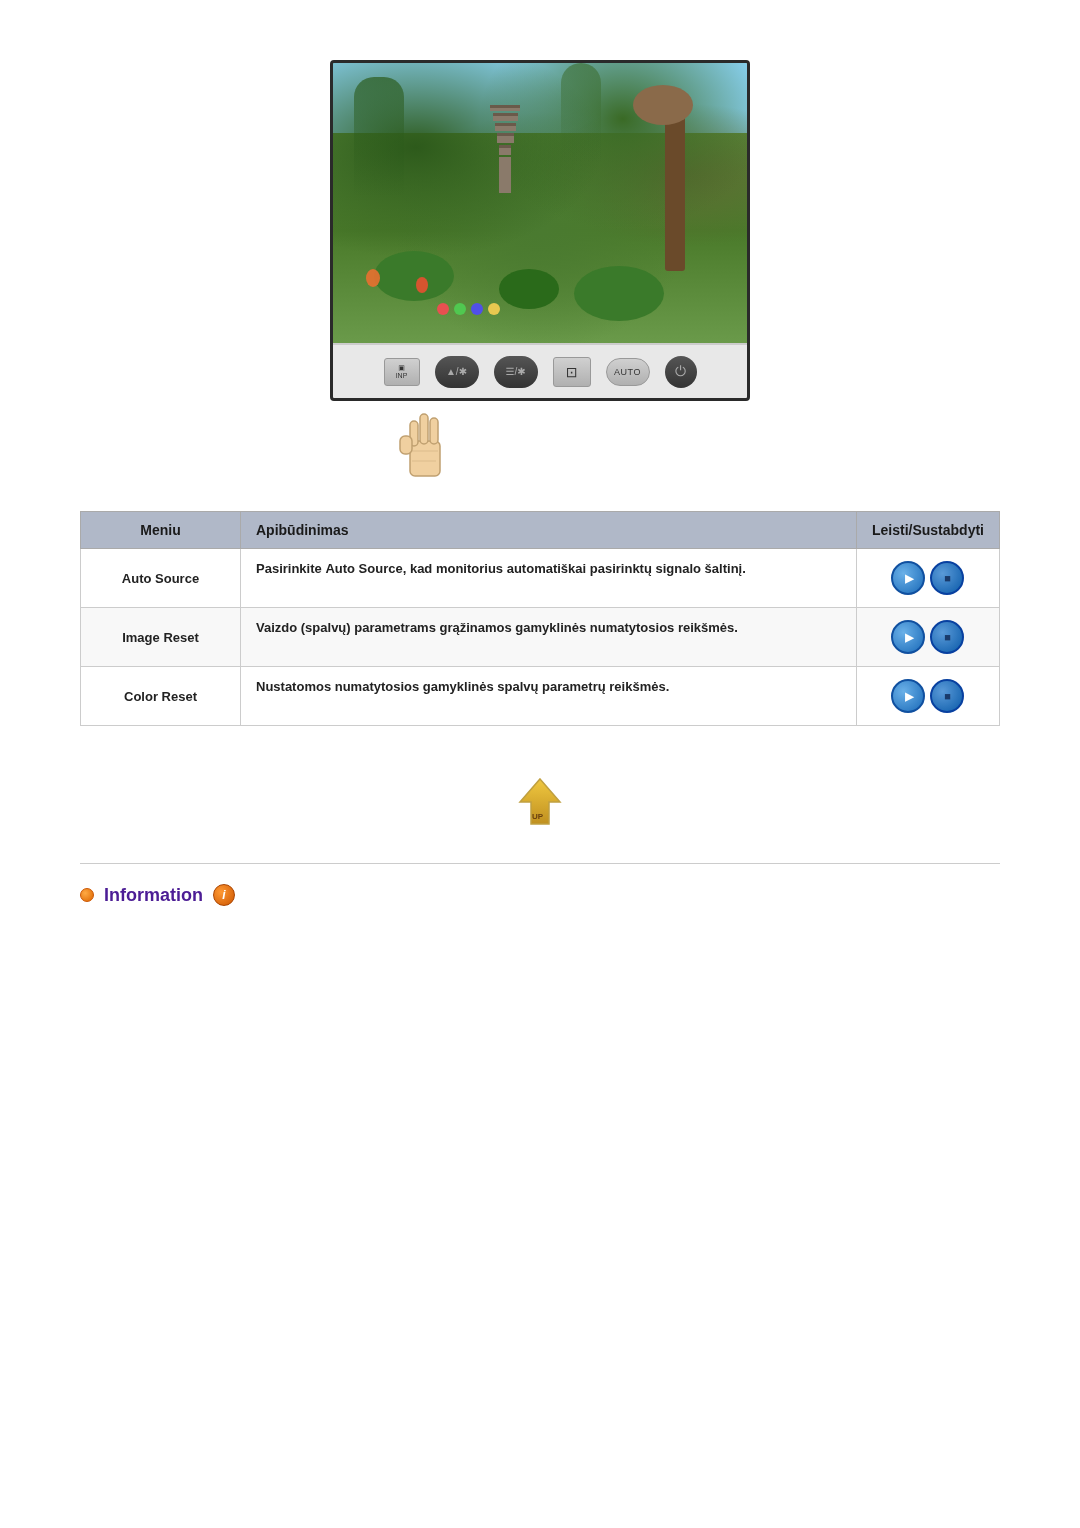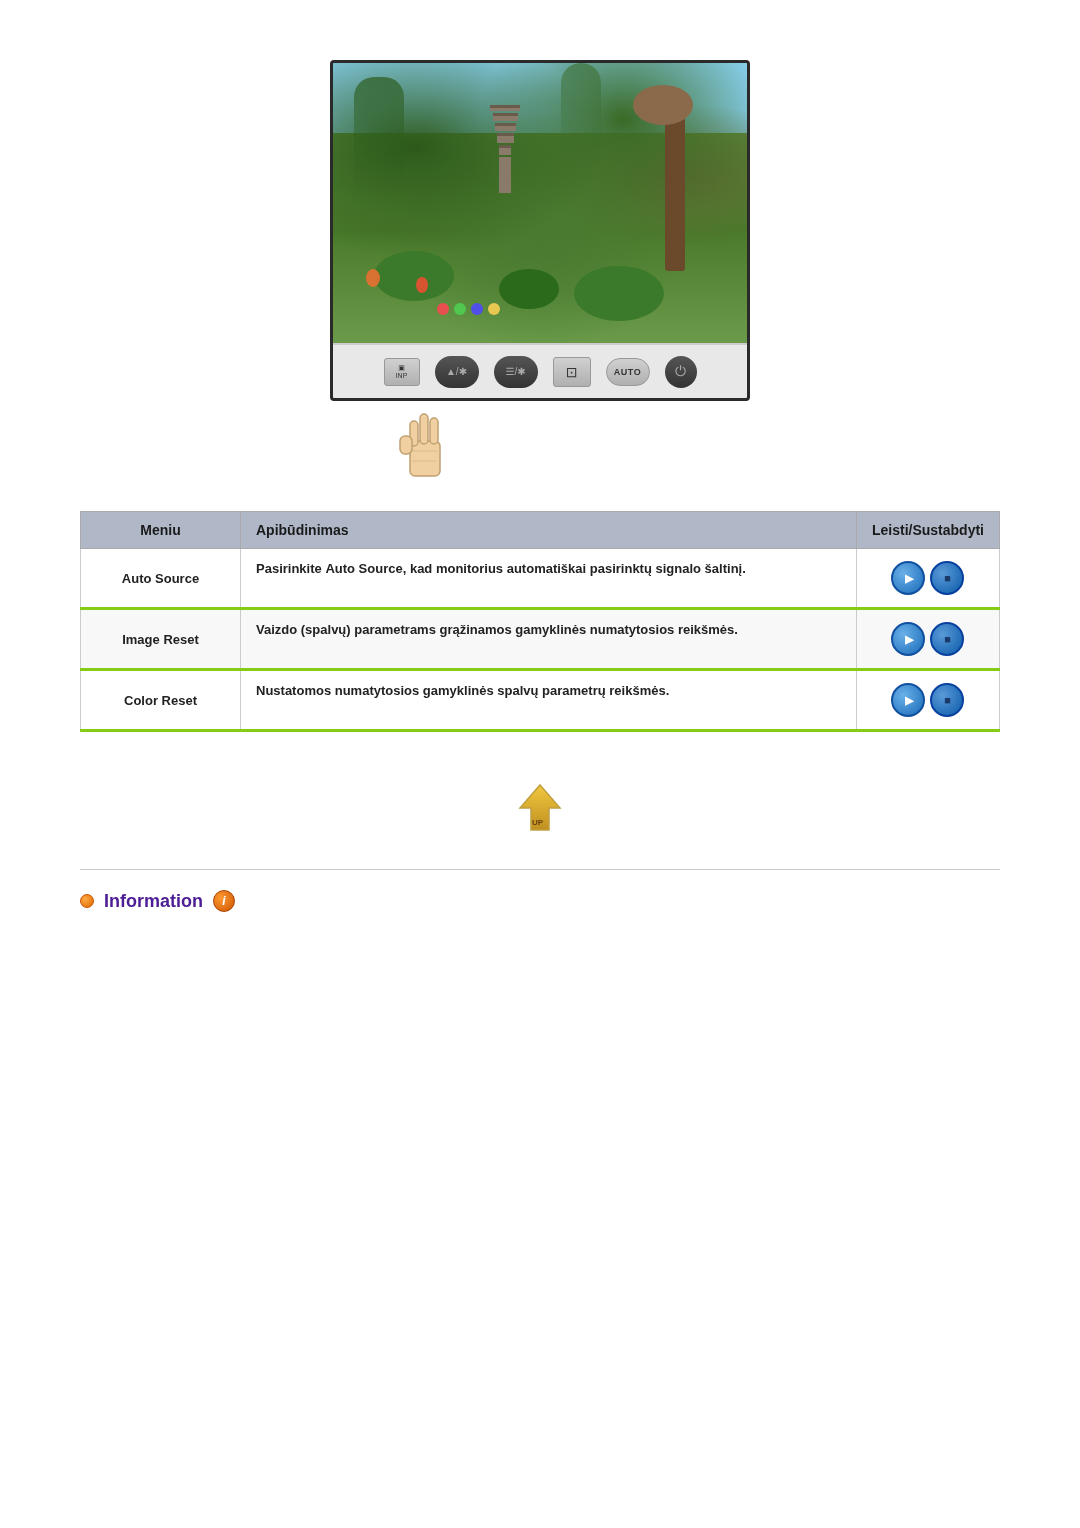--- a/index.html
+++ b/index.html
@@ -219,21 +219,21 @@
       text-align: center;
       width: 160px;
     }
 
     thead th:last-child {
       text-align: left;
       width: 130px;
     }
 
     tbody tr {
-      border-bottom: 3px solid #84cc16;
+      border-bottom: 1px solid #84cc16;
     }
 
     tbody tr:nth-child(even) {
       background: #f8f8f8;
     }
 
     tbody tr:nth-child(odd) {
       background: #ffffff;
     }
 
@@ -419,21 +419,21 @@
         </div>
 
         <div class="monitor-button">
           <div class="btn-square" style="width:38px; height:30px;">
             <span style="font-size:14px;">⊡</span>
           </div>
         </div>
 
         <div class="monitor-button">
           <div class="btn-auto">
-            <span style="font-size:9px; font-weight:bold; letter-spacing:0.5px;">AUTO</span>
+            <span style="font-size:9px; font-weight:normal; letter-spacing:0.5px;">AUTO</span>
           </div>
         </div>
 
         <div class="monitor-button btn-power"></div>
       </div>
     </div>
 
     <div style="position:relative; width:420px; height:70px; margin-top:0;">
       <div style="position:absolute; left:60px; top:0;">
         <svg class="hand-svg" viewBox="0 0 70 90" xmlns="http://www.w3.org/2000/svg">

